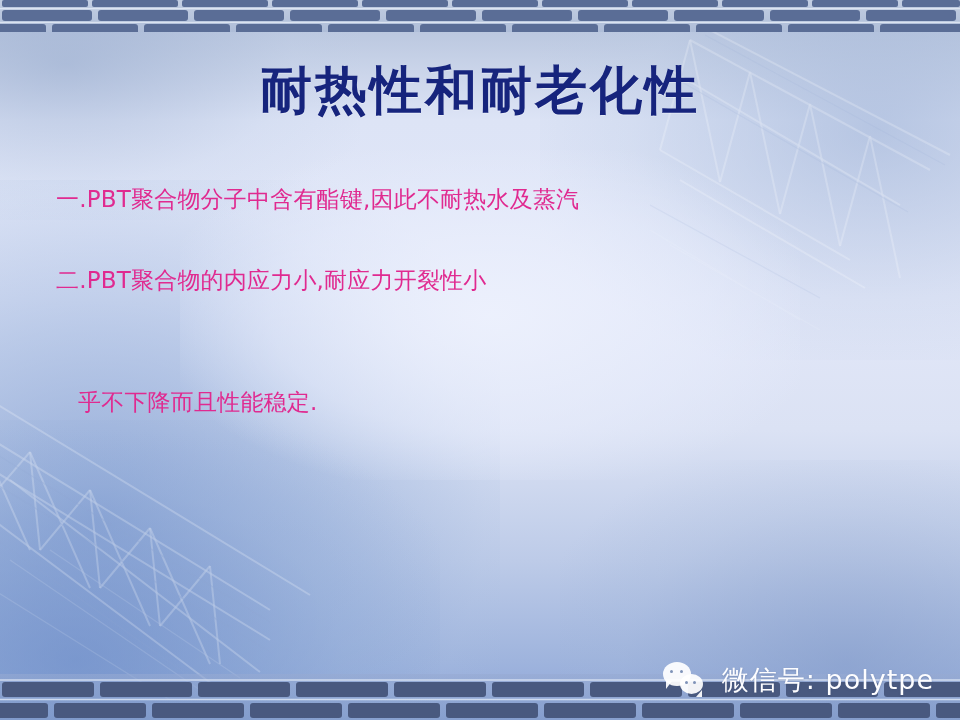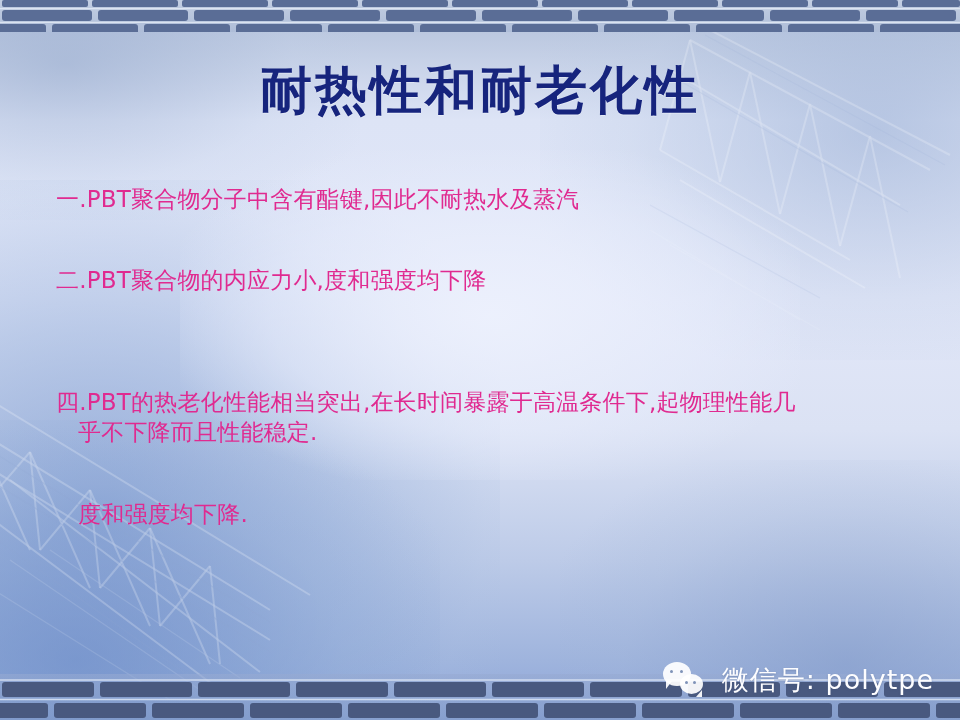--- a/index.html
+++ b/index.html
@@ -317,34 +317,32 @@
   <div id="title">耐热性和耐老化性</div>
 
   <div id="body-list">
 
     <div class="item">
       <span>一.PBT聚合物分子中含有酯键,因此不耐热水及蒸汽</span>
     </div>
     <div class="gap-sm"></div>
 
     <div class="item">
-      <span>二.PBT聚合物的内应力小,度和强度均下降</span>
+      <span>二.PBT聚合物的内应力小,耐应力开裂性小</span>
     </div>
     <div class="gap-md"></div>
 
     <div class="gap-md"></div>
 
     <div class="item">
-      <span>四.PBT的热老化性能相当突出,在长时间暴露于高温条件下,起物理性能几</span>
       <span class="line2">乎不下降而且性能稳定.</span>
     </div>
     <div class="gap-md"></div>
 
     <div class="item">
-      <span class="line2">度和强度均下降.</span>
     </div>
 
   </div>
 
   <div id="footer-watermark">
     <div id="wechat-icon">
       <div class="bub big"></div>
       <div class="tail t1"></div>
       <div class="bub small"></div>
       <div class="tail t2"></div>

